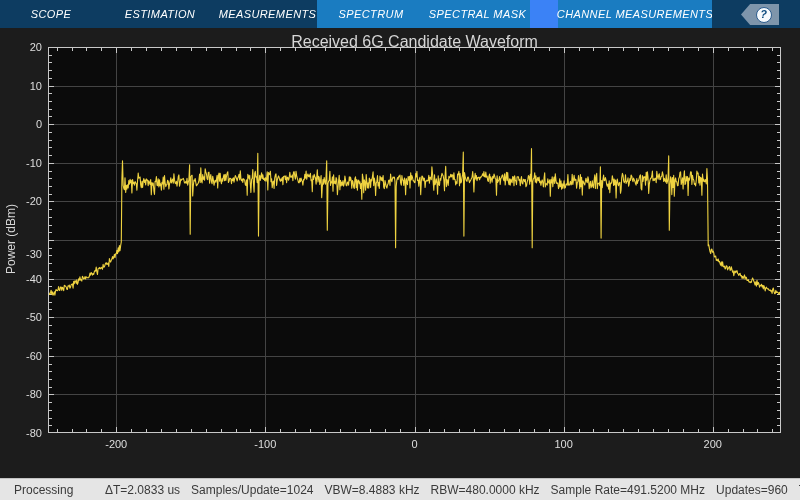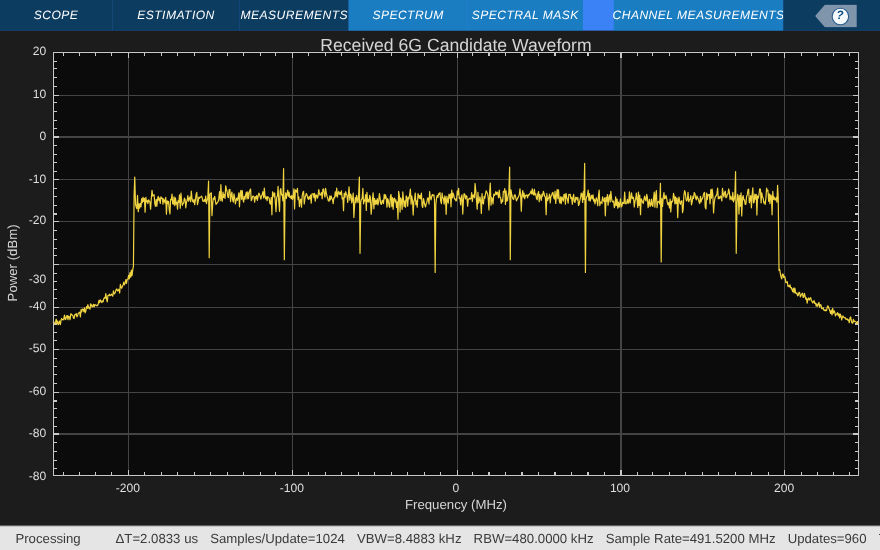--- a/index.html
+++ b/index.html
@@ -281,21 +281,20 @@
           <line class="tickmark" x1="0" y1="15.5" x2="4" y2="15.5"></line>
           <line class="tickmark" x1="733" y1="15.5" x2="729" y2="15.5"></line>
           <line class="tickmark" x1="0" y1="8.5" x2="4" y2="8.5"></line>
           <line class="tickmark" x1="733" y1="8.5" x2="729" y2="8.5"></line>
           <line class="tickmark" x1="0" y1="0.5" x2="6" y2="0.5"></line>
           <line class="tickmark" x1="733" y1="0.5" x2="727" y2="0.5"></line>
           <path class="trace" stroke="#efd341" d="M0.0 246.1L0.6 244.8L1.3 247.5L1.9 247.0L2.5 245.9L3.1 243.2L3.8 247.4L4.4 244.8L5.0 248.2L5.6 247.1L6.3 244.8L6.9 248.1L7.5 244.2L8.1 242.5L8.8 243.6L9.4 243.8L10.0 242.8L10.6 239.5L11.3 243.5L11.9 243.2L12.5 240.1L13.2 240.0L13.8 243.5L14.4 240.3L15.0 241.0L15.7 243.7L16.3 238.4L16.9 238.5L17.5 239.4L18.2 239.9L18.8 242.2L19.4 242.5L20.0 238.9L20.7 239.2L21.3 238.0L21.9 241.1L22.5 240.2L23.2 237.7L23.8 237.3L24.4 236.8L25.1 241.1L25.7 234.4L26.3 236.6L26.9 233.9L27.6 234.1L28.2 236.3L28.8 232.8L29.4 237.4L30.1 235.5L30.7 231.7L31.3 233.3L31.9 229.9L32.6 233.1L33.2 232.5L33.8 234.1L34.4 229.2L35.1 230.3L35.7 232.1L36.3 231.6L37.0 229.6L37.6 232.0L38.2 229.9L38.8 230.2L39.5 230.8L40.1 230.7L40.7 230.8L41.3 229.3L42.0 226.0L42.6 228.2L43.2 225.5L43.8 226.4L44.5 228.1L45.1 226.5L45.7 227.4L46.3 224.8L47.0 223.5L47.6 224.1L48.2 220.0L48.9 225.0L49.5 227.5L50.1 221.8L50.7 221.6L51.4 220.5L52.0 221.9L52.6 221.6L53.2 220.3L53.9 221.2L54.5 222.3L55.1 217.4L55.7 220.1L56.4 219.9L57.0 218.0L57.6 216.3L58.2 215.7L58.9 217.5L59.5 217.0L60.1 215.9L60.8 219.4L61.4 211.6L62.0 213.7L62.6 215.1L63.3 213.3L63.9 212.1L64.5 209.5L65.1 211.9L65.8 210.0L66.4 207.3L67.0 210.6L67.6 206.9L68.3 206.8L68.9 203.4L69.5 206.6L70.2 200.8L70.8 205.0L71.4 198.5L72.0 203.7L72.7 198.4L73.3 195.0L73.9 131.5L74.5 113.9L75.2 138.5L75.8 141.3L76.4 142.7L77.0 130.7L77.7 145.4L78.3 138.4L78.9 142.2L79.5 137.9L80.2 141.0L80.8 133.6L81.4 137.2L82.1 132.3L82.7 136.0L83.3 133.3L83.9 145.9L84.6 132.5L85.2 136.5L85.8 135.3L86.4 138.2L87.1 134.6L87.7 135.7L88.3 136.8L88.9 143.1L89.6 133.3L90.2 126.1L90.8 131.1L91.4 130.9L92.1 130.0L92.7 137.9L93.3 140.6L94.0 134.3L94.6 140.5L95.2 134.4L95.8 131.5L96.5 135.5L97.1 133.0L97.7 138.0L98.3 131.9L99.0 133.3L99.6 133.1L100.2 138.6L100.8 133.7L101.5 135.7L102.1 137.5L102.7 132.5L103.3 147.7L104.0 135.5L104.6 138.1L105.2 136.0L105.9 143.8L106.5 147.4L107.1 134.3L107.7 134.6L108.4 129.5L109.0 138.2L109.6 138.6L110.2 131.9L110.9 140.0L111.5 132.8L112.1 138.6L112.7 136.7L113.4 143.2L114.0 135.4L114.6 137.0L115.2 130.1L115.9 142.3L116.5 128.6L117.1 135.5L117.8 139.7L118.4 137.9L119.0 137.5L119.6 133.2L120.3 134.4L120.9 141.9L121.5 136.9L122.1 135.3L122.8 130.9L123.4 135.9L124.0 133.8L124.6 132.1L125.3 136.3L125.9 126.8L126.5 132.9L127.1 136.0L127.8 136.7L128.4 134.2L129.0 139.1L129.7 134.5L130.3 129.5L130.9 127.9L131.5 139.1L132.2 135.9L132.8 132.1L133.4 133.3L134.0 132.3L134.7 131.9L135.3 131.4L135.9 133.2L136.5 136.0L137.2 135.9L137.8 134.5L138.4 136.3L139.0 131.3L139.7 138.2L140.3 135.1L140.9 132.8L141.6 117.7L142.2 187.2L142.8 129.5L143.4 128.8L144.1 128.3L144.7 149.0L145.3 139.3L145.9 133.1L146.6 134.0L147.2 131.5L147.8 135.6L148.4 138.8L149.1 137.9L149.7 137.0L150.3 136.2L150.9 133.4L151.6 127.1L152.2 135.5L152.8 120.9L153.5 134.4L154.1 135.9L154.7 127.6L155.3 132.4L156.0 129.8L156.6 133.3L157.2 121.9L157.8 124.9L158.5 127.2L159.1 131.9L159.7 132.6L160.3 125.6L161.0 125.2L161.6 136.3L162.2 130.7L162.8 127.6L163.5 134.8L164.1 136.8L164.7 129.2L165.4 133.1L166.0 138.3L166.6 135.2L167.2 133.2L167.9 135.2L168.5 132.3L169.1 128.3L169.7 141.0L170.4 128.8L171.0 126.1L171.6 134.2L172.2 126.2L172.9 134.4L173.5 136.8L174.1 131.5L174.7 134.1L175.4 129.7L176.0 127.6L176.6 133.8L177.3 127.4L177.9 133.5L178.5 129.1L179.1 126.3L179.8 124.8L180.4 135.5L181.0 134.3L181.6 131.4L182.3 131.2L182.9 132.1L183.5 136.7L184.1 131.8L184.8 133.6L185.4 130.7L186.0 135.2L186.7 131.3L187.3 128.6L187.9 129.7L188.5 131.7L189.2 134.0L189.8 130.9L190.4 129.8L191.0 127.3L191.7 132.9L192.3 123.9L192.9 131.4L193.5 133.8L194.2 131.9L194.8 135.5L195.4 131.7L196.0 132.4L196.7 133.1L197.3 137.6L197.9 138.5L198.6 132.7L199.2 148.3L199.8 127.4L200.4 128.7L201.1 131.9L201.7 128.4L202.3 136.7L202.9 145.5L203.6 132.3L204.2 131.2L204.8 122.5L205.4 135.7L206.1 145.1L206.7 126.4L207.3 124.4L207.9 130.2L208.6 129.9L209.2 135.7L209.8 106.2L210.5 189.1L211.1 133.9L211.7 128.3L212.3 133.5L213.0 129.1L213.6 125.9L214.2 131.6L214.8 127.7L215.5 132.4L216.1 131.6L216.7 133.7L217.3 130.5L218.0 134.3L218.6 131.2L219.2 124.7L219.8 142.9L220.5 125.6L221.1 126.3L221.7 127.7L222.4 124.2L223.0 134.6L223.6 131.9L224.2 140.8L224.9 134.9L225.5 134.1L226.1 141.4L226.7 131.2L227.4 127.9L228.0 126.9L228.6 138.4L229.2 133.4L229.9 130.6L230.5 128.9L231.1 130.3L231.7 132.9L232.4 134.3L233.0 131.7L233.6 133.8L234.3 130.3L234.9 137.7L235.5 129.5L236.1 129.3L236.8 129.1L237.4 132.7L238.0 128.7L238.6 135.8L239.3 130.4L239.9 130.3L240.5 133.2L241.1 131.5L241.8 125.3L242.4 129.3L243.0 130.4L243.6 129.7L244.3 128.0L244.9 133.6L245.5 125.1L246.2 124.8L246.8 129.6L247.4 132.2L248.0 124.3L248.7 128.9L249.3 131.3L249.9 133.2L250.5 135.7L251.2 135.8L251.8 131.3L252.4 134.8L253.0 131.0L253.7 133.5L254.3 134.3L254.9 138.1L255.5 132.6L256.2 132.9L256.8 127.4L257.4 131.3L258.1 124.1L258.7 132.3L259.3 128.8L259.9 127.0L260.6 129.6L261.2 128.1L261.8 130.0L262.4 126.4L263.1 133.8L263.7 132.8L264.3 144.6L264.9 128.7L265.6 132.5L266.2 127.3L266.8 129.4L267.4 130.5L268.1 137.1L268.7 130.4L269.3 122.9L270.0 135.0L270.6 129.4L271.2 130.3L271.8 137.5L272.5 133.7L273.1 128.6L273.7 150.6L274.3 140.3L275.0 132.6L275.6 137.2L276.2 130.6L276.8 134.7L277.5 137.2L278.1 128.6L278.7 113.9L279.3 183.3L280.0 136.5L280.6 134.1L281.2 133.8L281.9 124.3L282.5 138.4L283.1 134.9L283.7 135.8L284.4 129.9L285.0 144.3L285.6 127.9L286.2 136.4L286.9 134.2L287.5 137.0L288.1 130.6L288.7 132.2L289.4 147.7L290.0 140.8L290.6 133.7L291.2 128.3L291.9 142.8L292.5 133.4L293.1 138.9L293.8 135.1L294.4 138.3L295.0 133.5L295.6 139.2L296.3 136.1L296.9 129.0L297.5 132.9L298.1 138.3L298.8 138.8L299.4 135.3L300.0 135.1L300.6 138.1L301.3 129.7L301.9 133.7L302.5 130.1L303.1 132.7L303.8 141.3L304.4 133.6L305.0 134.8L305.7 140.2L306.3 141.5L306.9 131.7L307.5 129.8L308.2 140.8L308.8 132.6L309.4 143.2L310.0 133.8L310.7 133.2L311.3 136.7L311.9 134.7L312.5 141.5L313.2 136.5L313.8 152.2L314.4 127.0L315.1 131.2L315.7 145.8L316.3 132.9L316.9 135.0L317.6 143.3L318.2 127.5L318.8 134.4L319.4 140.9L320.1 135.7L320.7 141.3L321.3 131.1L321.9 132.6L322.6 140.5L323.2 132.3L323.8 133.9L324.4 129.8L325.1 124.9L325.7 138.6L326.3 131.1L327.0 135.1L327.6 148.5L328.2 136.2L328.8 135.0L329.5 128.5L330.1 139.0L330.7 135.6L331.3 141.4L332.0 129.1L332.6 130.6L333.2 133.4L333.8 130.5L334.5 133.9L335.1 128.5L335.7 140.0L336.3 141.6L337.0 133.6L337.6 136.3L338.2 139.6L338.9 141.1L339.5 138.0L340.1 136.8L340.7 133.2L341.4 133.1L342.0 138.5L342.6 127.1L343.2 132.7L343.9 134.7L344.5 131.3L345.1 129.9L345.7 131.0L346.4 130.1L347.0 134.8L347.6 200.7L348.2 139.3L348.9 132.8L349.5 130.6L350.1 132.4L350.8 129.0L351.4 129.6L352.0 128.0L352.6 135.6L353.3 138.1L353.9 128.6L354.5 133.0L355.1 133.1L355.8 138.5L356.4 131.0L357.0 133.3L357.6 147.8L358.3 131.5L358.9 135.6L359.5 137.7L360.1 129.6L360.8 133.1L361.4 129.3L362.0 141.0L362.7 125.9L363.3 133.0L363.9 128.6L364.5 130.5L365.2 134.0L365.8 133.8L366.4 135.6L367.0 135.5L367.7 126.5L368.3 130.0L368.9 124.2L369.5 133.4L370.2 133.1L370.8 139.3L371.4 131.9L372.0 130.2L372.7 147.6L373.3 134.7L373.9 129.0L374.6 129.7L375.2 133.8L375.8 131.1L376.4 131.2L377.1 140.5L377.7 134.1L378.3 134.1L378.9 133.2L379.6 134.0L380.2 133.4L380.8 128.2L381.4 136.2L382.1 130.1L382.7 130.7L383.3 132.8L383.9 119.8L384.6 127.3L385.2 135.3L385.8 143.2L386.5 127.8L387.1 137.6L387.7 135.5L388.3 131.9L389.0 136.4L389.6 147.1L390.2 128.9L390.8 137.4L391.5 138.5L392.1 131.5L392.7 133.3L393.3 129.7L394.0 126.4L394.6 127.8L395.2 129.0L395.8 132.3L396.5 143.8L397.1 128.6L397.7 119.4L398.4 139.6L399.0 132.5L399.6 134.1L400.2 138.4L400.9 129.4L401.5 130.7L402.1 129.9L402.7 127.3L403.4 129.9L404.0 127.6L404.6 128.6L405.2 132.8L405.9 125.9L406.5 132.4L407.1 132.6L407.7 137.9L408.4 134.7L409.0 136.4L409.6 127.0L410.3 127.7L410.9 124.4L411.5 138.8L412.1 126.6L412.8 135.9L413.4 134.9L414.0 130.6L414.6 127.7L415.3 105.0L415.9 189.1L416.5 125.5L417.1 129.3L417.8 132.1L418.4 133.9L419.0 134.3L419.6 130.3L420.3 130.1L420.9 132.8L421.5 135.6L422.2 134.1L422.8 132.9L423.4 131.6L424.0 130.5L424.7 124.6L425.3 130.8L425.9 145.0L426.5 131.5L427.2 126.3L427.8 132.2L428.4 128.6L429.0 133.7L429.7 130.6L430.3 130.7L430.9 130.2L431.6 132.8L432.2 130.2L432.8 130.6L433.4 129.3L434.1 128.5L434.7 126.7L435.3 129.2L435.9 124.6L436.6 129.7L437.2 130.2L437.8 125.1L438.4 130.1L439.1 129.2L439.7 133.5L440.3 134.5L440.9 129.4L441.6 127.1L442.2 136.3L442.8 129.8L443.5 132.2L444.1 135.2L444.7 129.4L445.3 131.3L446.0 127.0L446.6 128.9L447.2 131.6L447.8 132.1L448.5 148.2L449.1 128.9L449.7 135.4L450.3 134.0L451.0 132.4L451.6 129.5L452.2 137.4L452.8 131.7L453.5 130.7L454.1 128.5L454.7 127.9L455.4 132.6L456.0 133.8L456.6 126.9L457.2 138.0L457.9 130.1L458.5 125.3L459.1 133.5L459.7 125.6L460.4 135.0L461.0 137.6L461.6 131.9L462.2 138.1L462.9 132.0L463.5 134.0L464.1 135.8L464.7 129.6L465.4 129.9L466.0 138.6L466.6 128.7L467.3 132.9L467.9 134.2L468.5 137.7L469.1 129.7L469.8 130.0L470.4 129.7L471.0 133.5L471.6 132.4L472.3 138.7L472.9 132.7L473.5 129.6L474.1 136.2L474.8 137.0L475.4 132.3L476.0 132.5L476.6 134.7L477.3 132.5L477.9 139.7L478.5 138.8L479.2 134.9L479.8 132.7L480.4 128.6L481.0 129.3L481.7 137.1L482.3 127.3L482.9 134.3L483.5 101.5L484.2 200.7L484.8 134.3L485.4 131.7L486.0 131.2L486.7 125.8L487.3 135.1L487.9 128.9L488.5 135.9L489.2 132.7L489.8 130.5L490.4 133.8L491.1 130.1L491.7 135.8L492.3 134.0L492.9 138.3L493.6 134.7L494.2 132.9L494.8 135.6L495.4 140.0L496.1 130.6L496.7 125.9L497.3 140.0L497.9 136.7L498.6 136.7L499.2 138.1L499.8 131.9L500.4 135.0L501.1 136.2L501.7 132.8L502.3 149.2L503.0 132.5L503.6 136.0L504.2 129.9L504.8 139.6L505.5 132.9L506.1 130.1L506.7 136.5L507.3 126.9L508.0 133.6L508.6 136.3L509.2 136.5L509.8 135.8L510.5 141.7L511.1 139.8L511.7 131.9L512.3 139.7L513.0 133.9L513.6 142.3L514.2 136.7L514.9 141.3L515.5 137.8L516.1 133.7L516.7 141.1L517.4 140.5L518.0 137.0L518.6 137.1L519.2 138.2L519.9 127.6L520.5 138.0L521.1 138.3L521.7 137.3L522.4 134.3L523.0 137.9L523.6 136.9L524.2 127.4L524.9 137.4L525.5 132.8L526.1 128.3L526.8 133.6L527.4 132.2L528.0 132.7L528.6 141.2L529.3 135.5L529.9 134.4L530.5 128.6L531.1 133.5L531.8 141.6L532.4 127.6L533.0 139.8L533.6 130.3L534.3 148.1L534.9 133.7L535.5 135.0L536.1 136.6L536.8 138.0L537.4 134.0L538.0 131.2L538.7 134.6L539.3 135.6L539.9 129.7L540.5 132.3L541.2 141.8L541.8 137.4L542.4 134.3L543.0 140.7L543.7 139.1L544.3 133.9L544.9 139.5L545.5 140.7L546.2 132.8L546.8 127.7L547.4 141.4L548.0 130.9L548.7 126.3L549.3 141.8L549.9 136.4L550.6 136.7L551.2 135.9L551.8 138.6L552.4 119.7L553.1 191.1L553.7 133.5L554.3 140.6L554.9 132.9L555.6 128.0L556.2 133.7L556.8 133.3L557.4 130.6L558.1 133.3L558.7 137.5L559.3 139.2L560.0 137.0L560.6 142.1L561.2 133.9L561.8 145.6L562.5 136.0L563.1 136.6L563.7 135.3L564.3 128.7L565.0 132.0L565.6 138.4L566.2 132.0L566.8 137.9L567.5 133.0L568.1 150.9L568.7 135.2L569.3 132.1L570.0 137.3L570.6 138.7L571.2 135.9L571.9 135.4L572.5 146.3L573.1 142.9L573.7 130.8L574.4 126.3L575.0 128.1L575.6 133.9L576.2 135.7L576.9 134.3L577.5 127.9L578.1 136.4L578.7 134.9L579.4 133.9L580.0 130.9L580.6 139.2L581.2 136.8L581.9 131.6L582.5 133.4L583.1 128.0L583.8 129.2L584.4 132.9L585.0 134.7L585.6 131.1L586.3 133.1L586.9 134.2L587.5 136.6L588.1 138.1L588.8 131.5L589.4 136.5L590.0 133.7L590.6 133.7L591.3 130.8L591.9 128.7L592.5 127.9L593.1 141.5L593.8 142.9L594.4 128.5L595.0 134.5L595.7 129.8L596.3 130.3L596.9 129.7L597.5 138.3L598.2 125.4L598.8 133.2L599.4 124.8L600.0 129.8L600.7 146.5L601.3 137.4L601.9 133.4L602.5 131.5L603.2 131.0L603.8 129.0L604.4 124.1L605.0 133.7L605.7 131.9L606.3 133.5L606.9 131.3L607.6 131.4L608.2 135.7L608.8 124.3L609.4 129.1L610.1 132.1L610.7 128.1L611.3 126.8L611.9 132.7L612.6 132.2L613.2 129.4L613.8 129.4L614.4 124.8L615.1 127.9L615.7 134.5L616.3 131.4L616.9 133.5L617.6 134.9L618.2 127.9L618.8 136.5L619.5 134.3L620.1 130.2L620.7 108.9L621.3 183.3L622.0 137.7L622.6 129.7L623.2 132.0L623.8 147.6L624.5 130.6L625.1 140.5L625.7 128.3L626.3 149.3L627.0 132.8L627.6 130.9L628.2 134.8L628.8 134.7L629.5 138.8L630.1 138.6L630.7 131.7L631.4 130.0L632.0 125.4L632.6 124.9L633.2 137.4L633.9 134.6L634.5 130.9L635.1 141.9L635.7 130.7L636.4 123.8L637.0 137.4L637.6 136.8L638.2 129.4L638.9 134.0L639.5 129.6L640.1 148.5L640.7 131.1L641.4 133.2L642.0 129.9L642.6 124.8L643.3 125.0L643.9 137.4L644.5 128.4L645.1 131.7L645.8 133.2L646.4 137.5L647.0 136.6L647.6 138.9L648.3 133.0L648.9 124.1L649.5 126.6L650.1 126.0L650.8 136.0L651.4 129.3L652.0 138.1L652.6 130.2L653.3 131.4L653.9 148.3L654.5 127.0L655.2 134.3L655.8 132.2L656.4 134.7L657.0 134.8L657.7 132.5L658.3 136.9L658.9 121.6L659.5 132.8L660.2 198.8L660.8 197.9L661.4 201.7L662.0 204.6L662.7 206.6L663.3 202.2L663.9 202.1L664.5 205.3L665.2 204.2L665.8 205.9L666.4 210.0L667.1 209.6L667.7 209.0L668.3 213.4L668.9 212.7L669.6 213.8L670.2 211.9L670.8 214.8L671.4 214.4L672.1 216.7L672.7 218.2L673.3 214.9L673.9 219.3L674.6 214.9L675.2 219.1L675.8 219.9L676.5 219.2L677.1 222.0L677.7 221.4L678.3 218.7L679.0 219.2L679.6 222.9L680.2 221.5L680.8 220.6L681.5 219.5L682.1 223.4L682.7 222.9L683.3 219.7L684.0 222.7L684.6 225.1L685.2 223.9L685.8 228.6L686.5 224.8L687.1 223.9L687.7 225.8L688.4 224.3L689.0 223.6L689.6 226.3L690.2 227.0L690.9 228.4L691.5 226.8L692.1 226.4L692.7 228.9L693.4 228.5L694.0 231.3L694.6 229.3L695.2 231.4L695.9 229.6L696.5 227.9L697.1 232.2L697.7 230.0L698.4 230.4L699.0 233.5L699.6 233.5L700.3 232.7L700.9 234.9L701.5 235.3L702.1 234.6L702.8 235.6L703.4 235.2L704.0 232.6L704.6 231.0L705.3 232.6L705.9 234.2L706.5 235.8L707.1 238.0L707.8 234.9L708.4 239.2L709.0 233.3L709.6 237.6L710.3 235.5L710.9 236.8L711.5 240.2L712.2 238.5L712.8 238.6L713.4 237.2L714.0 240.0L714.7 238.2L715.3 241.9L715.9 238.6L716.5 240.1L717.2 243.9L717.8 241.0L718.4 240.2L719.0 241.4L719.7 242.0L720.3 241.7L720.9 243.1L721.5 243.4L722.2 242.9L722.8 244.2L723.4 243.7L724.1 246.4L724.7 242.2L725.3 241.1L725.9 244.2L726.6 246.7L727.2 246.7L727.8 243.3L728.4 245.5L729.1 244.9L729.7 245.5L730.3 245.8L730.9 247.3L731.6 245.3L732.2 246.0L732.8 249.7"></path>
           <rect class="frame" x="0.5" y="0.5" width="732" height="385"></rect>
         </svg>
     </div>
-    <div class="xaxis-label">Frequency (MHz)</div>
     <div class="yaxis-label">Power (dBm)</div>
   <span class="ytick-label" style="top: 13px;">20</span>
       <span class="ytick-label" style="top: 51.6px;">10</span>
       <span class="ytick-label" style="top: 90.2px;">0</span>
       <span class="ytick-label" style="top: 128.8px;">-10</span>
       <span class="ytick-label" style="top: 167.4px;">-20</span>
       <span class="ytick-label" style="top: 206px; margin-top: 14px;">-30</span>
       <span class="ytick-label" style="top: 244.6px;">-40</span>
       <span class="ytick-label" style="top: 283.2px;">-50</span>
       <span class="ytick-label" style="top: 321.8px;">-60</span>

